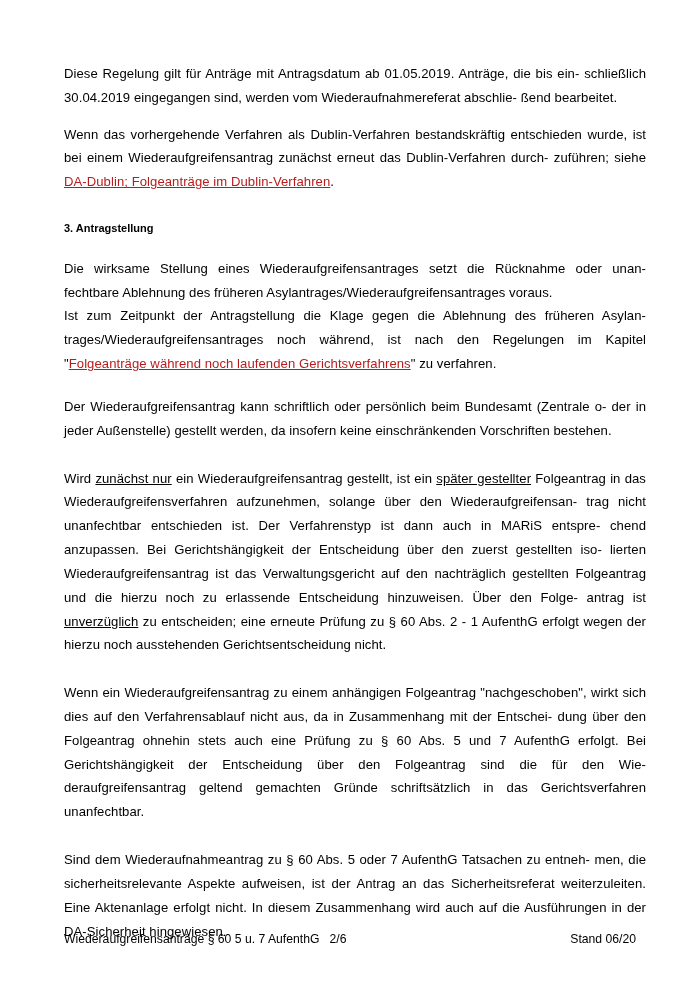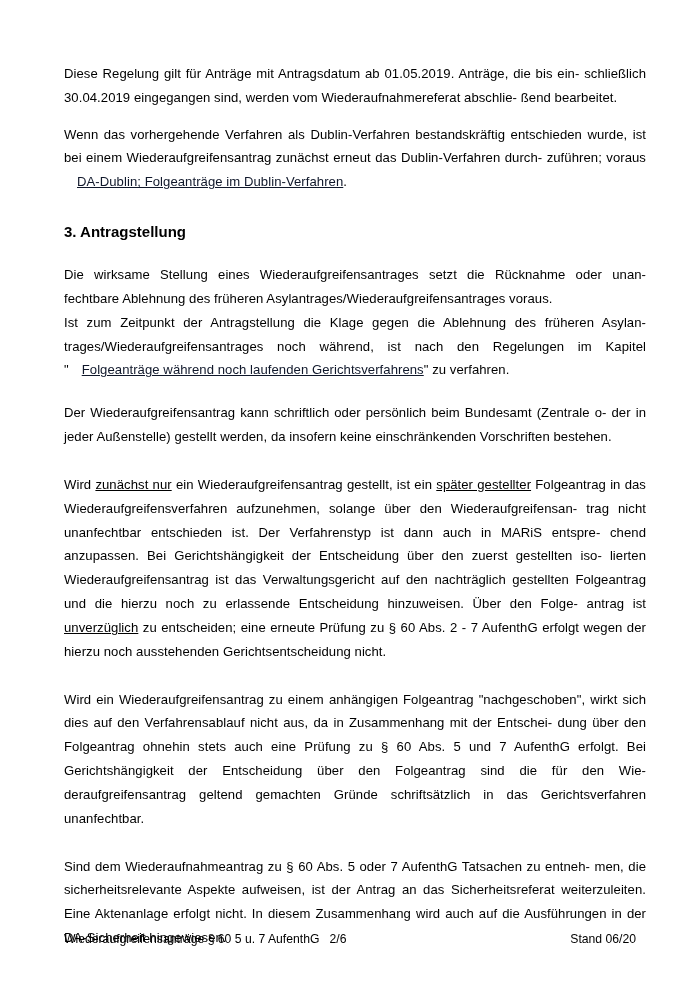--- a/index.html
+++ b/index.html
@@ -26,28 +26,27 @@
     font-size: 13.1px;
     line-height: 1.82;
     text-align: justify;
     margin: 0 0 0 0;
     letter-spacing: 0.005em;
   }
   .gap-s { margin-top: 13px; }
   .gap-m { margin-top: 19px; }
   .gap-l { margin-top: 24px; }
   .heading {
-    font-size: 15px;
+    font-size: 11px;
     font-weight: bold;
     line-height: 1.6;
     margin: 26px 0 0 0;
   }
   .link {
-    color: #0f172a;
-    margin-left: 13px;
+    color: #b91c1c;
   }
   .uline { text-decoration: underline; }
   .footer {
     position: absolute;
     left: 64px;
     right: 64px;
     bottom: 44px;
     font-size: 12.2px;
     display: flex;
     justify-content: space-between;
@@ -63,21 +62,21 @@
 
   <p class="para">
     <span>Diese Regelung gilt für Anträge mit Antragsdatum ab 01.05.2019. Anträge, die bis ein-</span>
     <span>schließlich 30.04.2019 eingegangen sind, werden vom Wiederaufnahmereferat abschlie-</span>
     <span>ßend bearbeitet.</span>
   </p>
 
   <p class="para gap-s">
     <span>Wenn das vorhergehende Verfahren als Dublin-Verfahren bestandskräftig entschieden</span>
     <span>wurde, ist bei einem Wiederaufgreifensantrag zunächst erneut das Dublin-Verfahren durch-</span>
-    <span>zuführen; voraus </span><a class="link" href="#">DA-Dublin; Folgeanträge im Dublin-Verfahren</a><span>.</span>
+    <span>zuführen; siehe </span><a class="link" href="#">DA-Dublin; Folgeanträge im Dublin-Verfahren</a><span>.</span>
   </p>
 
   <h2 class="heading">3. Antragstellung</h2>
 
   <p class="para gap-m">
     <span>Die wirksame Stellung eines Wiederaufgreifensantrages setzt die Rücknahme oder unan-</span>
     <span>fechtbare Ablehnung des früheren Asylantrages/Wiederaufgreifensantrages voraus.</span>
   </p>
 
   <p class="para">
@@ -92,26 +91,26 @@
     <span>bestehen.</span>
   </p>
 
   <p class="para gap-l">
     <span>Wird </span><span class="uline">zunächst nur</span><span> ein Wiederaufgreifensantrag gestellt, ist ein </span><span class="uline">später gestellter</span><span> Folgeantrag</span>
     <span>in das Wiederaufgreifensverfahren aufzunehmen, solange über den Wiederaufgreifensan-</span>
     <span>trag nicht unanfechtbar entschieden ist. Der Verfahrenstyp ist dann auch in MARiS entspre-</span>
     <span>chend anzupassen. Bei Gerichtshängigkeit der Entscheidung über den zuerst gestellten iso-</span>
     <span>lierten Wiederaufgreifensantrag ist das Verwaltungsgericht auf den nachträglich gestellten</span>
     <span>Folgeantrag und die hierzu noch zu erlassende Entscheidung hinzuweisen. Über den Folge-</span>
-    <span>antrag ist </span><span class="uline">unverzüglich</span><span> zu entscheiden; eine erneute Prüfung zu § 60 Abs. 2 - 7 AufenthG</span>
+    <span>antrag ist </span><span class="uline">unverzüglich</span><span> zu entscheiden; eine erneute Prüfung zu § 60 Abs. 2 - 1 AufenthG</span>
     <span>erfolgt wegen der hierzu noch ausstehenden Gerichtsentscheidung nicht.</span>
   </p>
 
   <p class="para gap-l">
-    <span>Wird ein Wiederaufgreifensantrag zu einem anhängigen Folgeantrag "nachgeschoben",</span>
+    <span>Wenn ein Wiederaufgreifensantrag zu einem anhängigen Folgeantrag "nachgeschoben",</span>
     <span>wirkt sich dies auf den Verfahrensablauf nicht aus, da in Zusammenhang mit der Entschei-</span>
     <span>dung über den Folgeantrag ohnehin stets auch eine Prüfung zu § 60 Abs. 5 und 7 AufenthG</span>
     <span>erfolgt. Bei Gerichtshängigkeit der Entscheidung über den Folgeantrag sind die für den Wie-</span>
     <span>deraufgreifensantrag geltend gemachten Gründe schriftsätzlich in das Gerichtsverfahren</span>
     <span>unanfechtbar.</span>
   </p>
 
   <p class="para gap-l">
     <span>Sind dem Wiederaufnahmeantrag zu § 60 Abs. 5 oder 7 AufenthG Tatsachen zu entneh-</span>
     <span>men, die sicherheitsrelevante Aspekte aufweisen, ist der Antrag an das Sicherheitsreferat</span>

